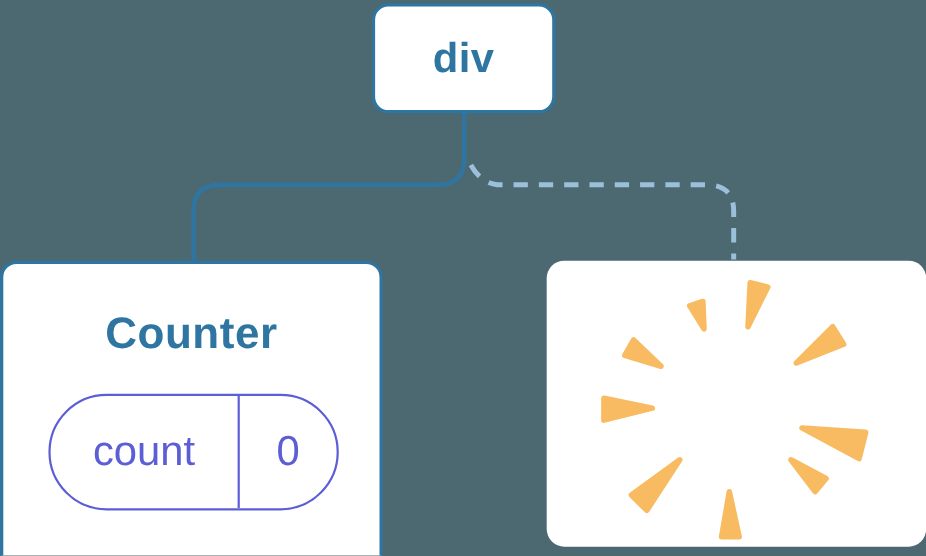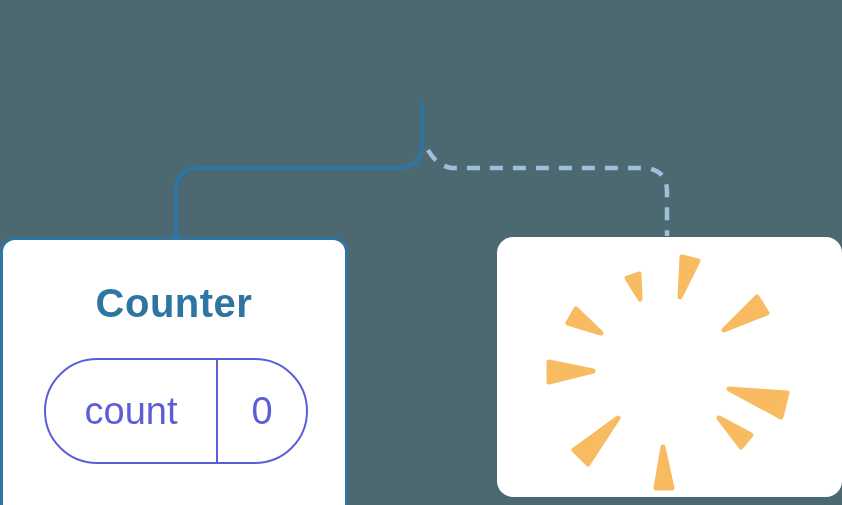--- a/index.html
+++ b/index.html
@@ -113,20 +113,23 @@
 </head>
 <body>
 
 <div class="canvas">
 
   <svg class="connectors" viewBox="0 0 842 505">
     <path class="connector-solid" d="M 422 103 V 144 Q 422 168 398 168 H 200 Q 176 168 176 192 V 238"></path>
     <path class="connector-dashed" d="M 428 150 Q 437 166 452 168 H 642 Q 667 168 667 192 V 236"></path>
   </svg>
 
+  <div class="node node-root">
+    <span class="root-label">div</span>
+  </div>
 
   <div class="node node-counter">
     <div class="counter-title">Counter</div>
     <div class="state-pill">
       <span class="pill-key">count</span>
       <span class="pill-value">0</span>
     </div>
   </div>
 
   <div class="node node-removed">

